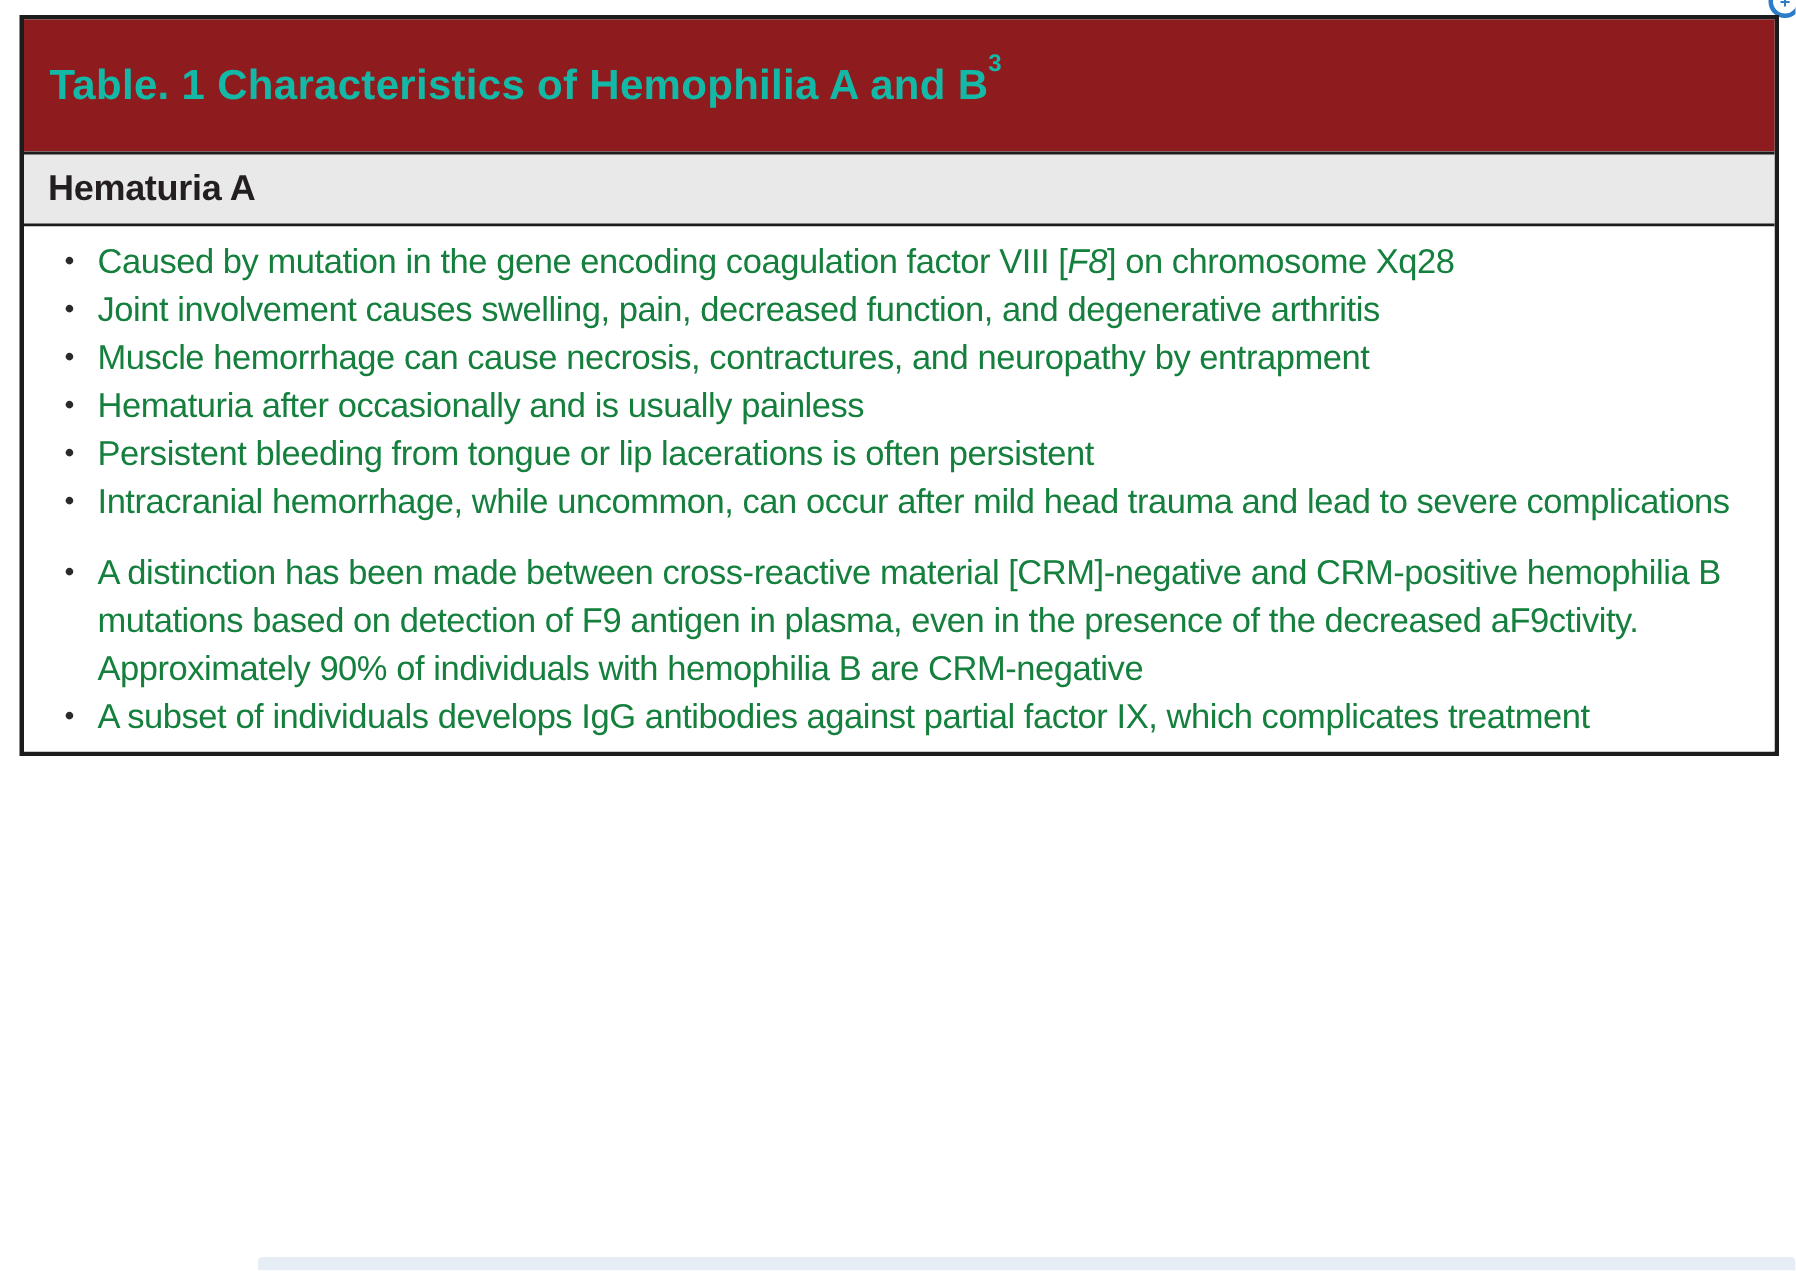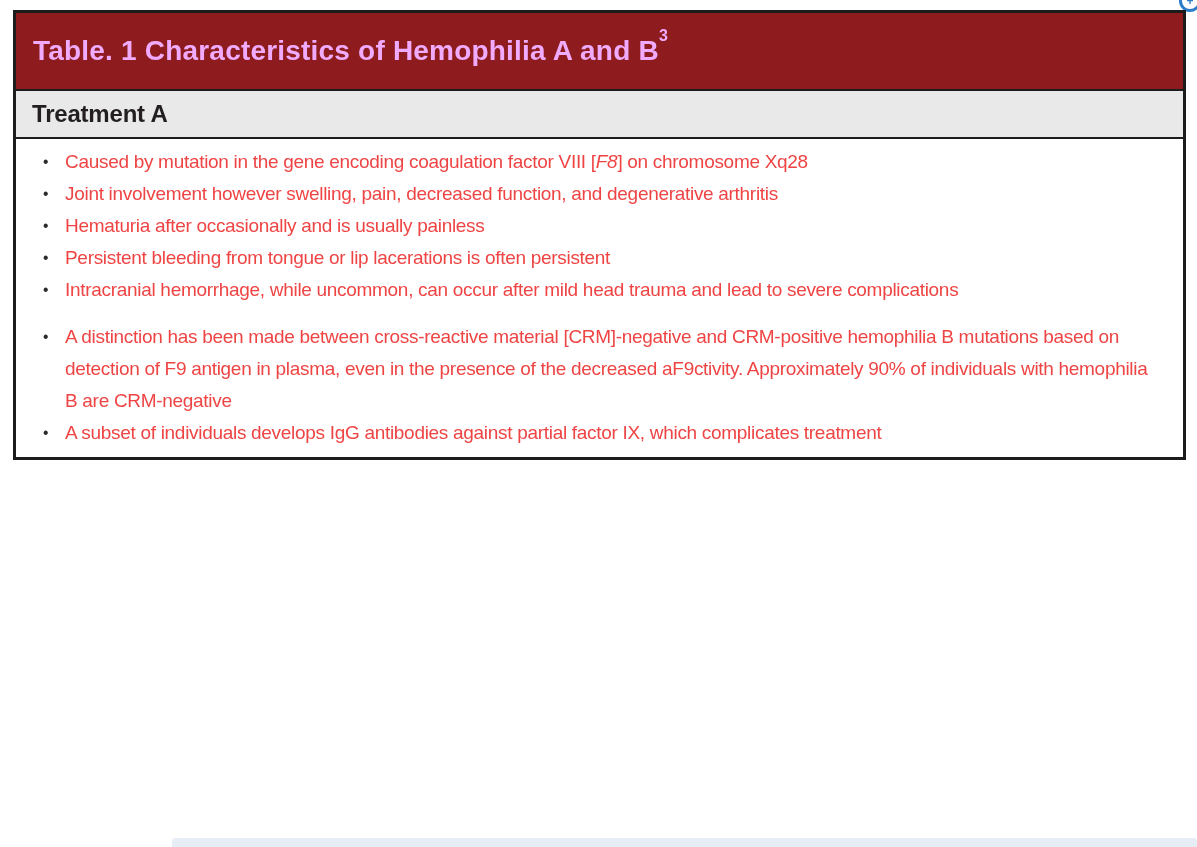--- a/index.html
+++ b/index.html
@@ -12,25 +12,25 @@
   }
   .table-wrap {
     position: absolute;
     left: 13px; top: 10px;
     width: 1173px;
     border: 3px solid #1c1c1c;
     background: #ffffff;
   }
   .title-bar {
     background: #8e1c1f;
-    height: 76px;
+    height: 88px;
     display: flex;
     align-items: center;
     padding-left: 17px;
-    color: #f0abfc;
+    color: #14b8a6;
     font-size: 28px;
     font-weight: bold;
     letter-spacing: 0.2px;
   }
   .title-bar sup {
     font-size: 16px;
     vertical-align: super;
     line-height: 0;
     position: relative;
     top: -9px;
@@ -52,23 +52,23 @@
   .bullet-area {
     background: #ffffff;
     padding: 7px 20px 8px 16px;
   }
   .bullet-area ul {
     list-style: none;
   }
   .bullet-area li {
     position: relative;
     padding-left: 33px;
-    font-size: 19px;
+    font-size: 23px;
     line-height: 32px;
-    color: #ef4444;
+    color: #15803d;
     letter-spacing: -0.3px;
   }
   .bullet-area li::before {
     content: "\2022";
     position: absolute;
     left: 11px;
     top: 0;
     color: #2a2a2a;
     font-size: 0.82em;
     line-height: 32px;
@@ -100,27 +100,28 @@
 
 <div class="corner-icon">+</div>
 
 <div class="table-wrap">
 
   <div class="title-bar">
     <span><span>Table. 1 Characteristics of Hemophilia A and B</span><sup>3</sup></span>
   </div>
 
   <div class="section-header">
-    <span>Treatment A</span>
+    <span>Hematuria A</span>
   </div>
 
   <div class="bullet-area">
     <ul>
       <li><span>Caused by mutation in the gene encoding coagulation factor VIII [</span><span class="it">F8</span><span>] on chromosome Xq28</span></li>
-      <li><span>Joint involvement however swelling, pain, decreased function, and degenerative arthritis</span></li>
+      <li><span>Joint involvement causes swelling, pain, decreased function, and degenerative arthritis</span></li>
+      <li><span>Muscle hemorrhage can cause necrosis, contractures, and neuropathy by entrapment</span></li>
       <li><span>Hematuria after occasionally and is usually painless</span></li>
       <li><span>Persistent bleeding from tongue or lip lacerations is often persistent</span></li>
       <li><span>Intracranial hemorrhage, while uncommon, can occur after mild head trauma and lead to severe complications</span></li>
     </ul>
   </div>
 
 
   <div class="bullet-area">
     <ul>
       <li><span>A distinction has been made between cross-reactive material [CRM]-negative and CRM-positive hemophilia B mutations based on detection of F9 antigen in plasma, even in the presence of the decreased aF9ctivity. Approximately 90% of individuals with hemophilia B are CRM-negative</span></li>

